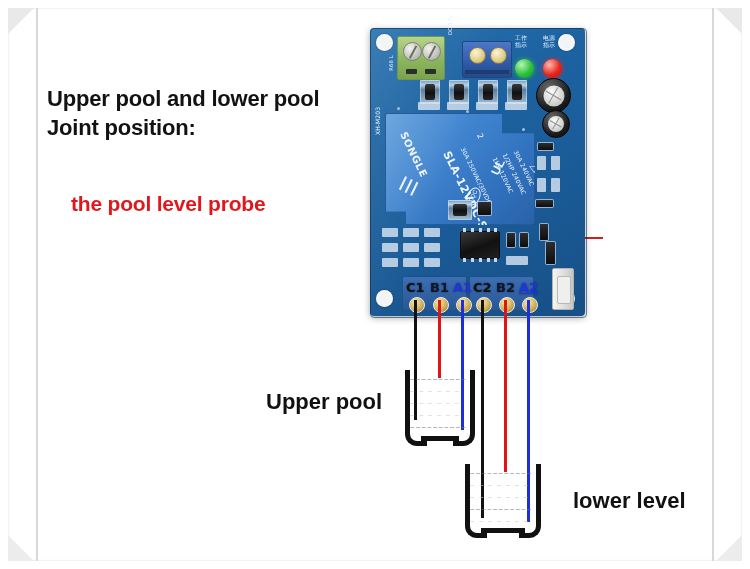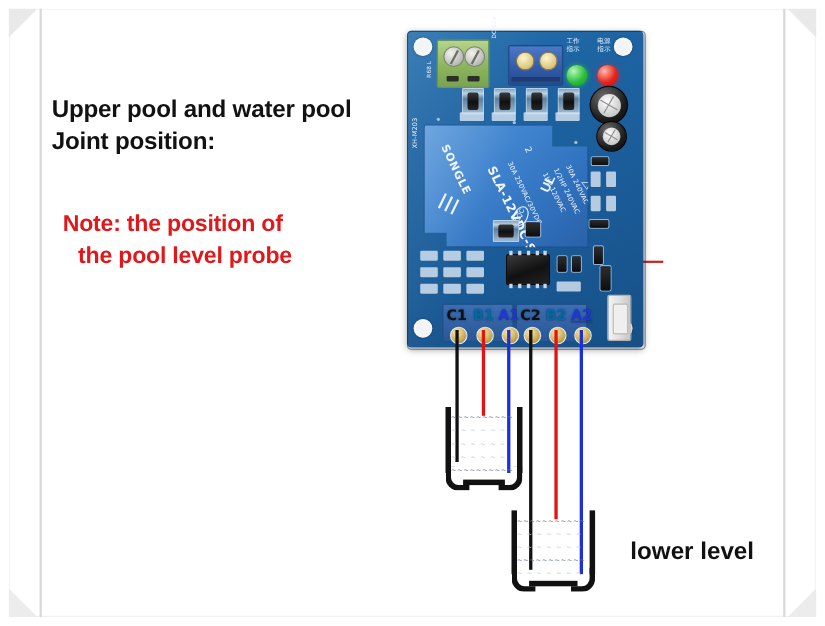--- a/index.html
+++ b/index.html
@@ -130,21 +130,21 @@
     border:1.4px solid #b9b9b5;border-radius:2px;background:#efefed;}
 
   
   .tstrip{position:absolute;top:248px;height:33px;background:linear-gradient(180deg,#3b6fb4,#2a5694);
     border:1px solid #244e86;border-radius:2px;}
   .tpin{position:absolute;width:14px;height:14px;border-radius:50%;
     background:radial-gradient(circle at 36% 30%,#ffe9a4,#c6a955 62%,#8d7636);
     border:1.3px solid #e8eef6;}
   .tlabel{position:absolute;font-family:"DejaVu Sans",sans-serif;font-size:13px;font-weight:bold;
     line-height:1;text-shadow:0 0 2px rgba(0,0,0,.5);}
-  .tlabel.k{color:#101010;} .tlabel.r{color:#0369a1;} .tlabel.b{color:#1e35e0;}
+  .tlabel.k{color:#101010;} .tlabel.r{color:#0f172a;} .tlabel.b{color:#1e35e0;}
 
   
   .wire{position:absolute;width:3px;}
   .wire.k{background:#111;} .wire.r{background:#e01414;} .wire.b{background:#1d2fd8;}
 
   
   .pool{position:absolute;}
   .pool .wall{position:absolute;background:#111;width:5px;}
   .pool .base{position:absolute;height:5px;background:#111;}
   .pool .lcorner,.pool .rcorner{position:absolute;width:17px;height:17px;border:5px solid #111;}
@@ -161,29 +161,29 @@
 <div id="page">
   <div class="sheet"></div>
   <div class="curl tl"></div>
   <div class="curl tr"></div>
   <div class="curl bl"></div>
   <div class="curl br"></div>
   <div class="tline" style="left:36px;top:8px;width:2px;height:553px;"></div>
   <div class="tline" style="left:712px;top:8px;width:2px;height:553px;"></div>
 
   <div class="txt-title">
-    <span>Upper pool and water pool</span><br>
+    <span>Upper pool and lower pool</span><br>
     <span>Joint position:</span>
   </div>
 
   <div class="txt-note">
-    <span>Note: the position of</span>
     <span class="l2">the pool level probe</span>
   </div>
 
+  <div class="lbl-upper">Upper pool</div>
   <div class="lbl-lower">lower level</div>
 
   <div class="jump-line"></div>
 
   <div id="pcb">
     <div class="pcb-edge"></div>
 
     <div class="mhole" style="left:6px;top:6px;"></div>
     <div class="mhole" style="left:188px;top:6px;"></div>
     <div class="mhole" style="left:6px;top:262px;"></div>

